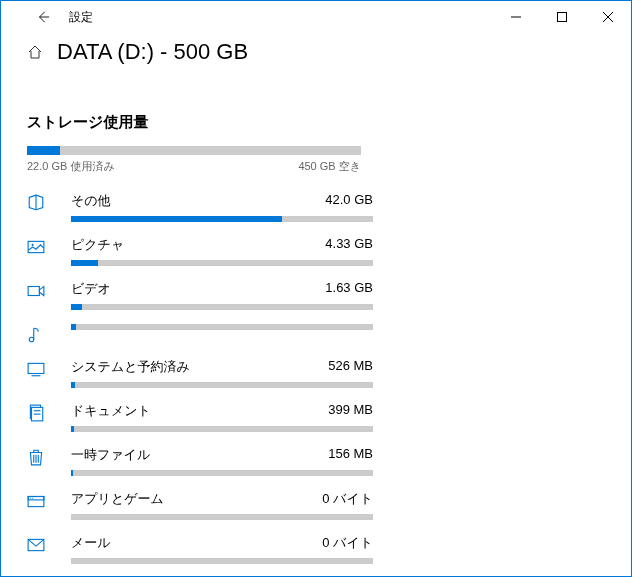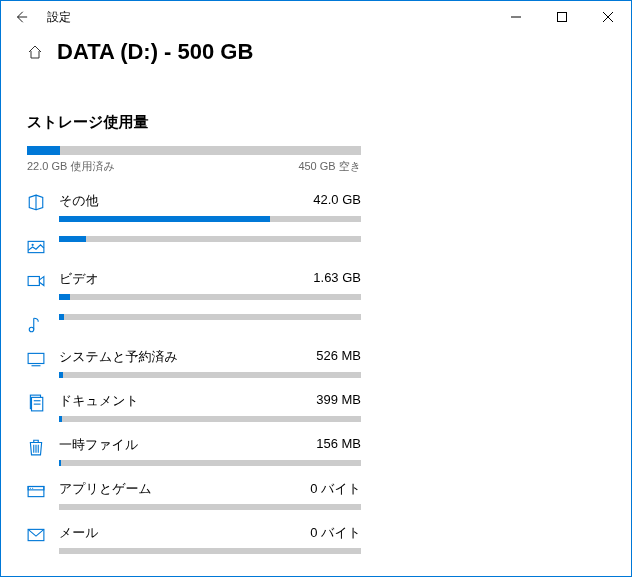--- a/index.html
+++ b/index.html
@@ -9,21 +9,21 @@
     width: 632px;
     height: 577px;
     overflow: hidden;
     border: 1px solid #0078d7;
     position: relative;
   }
   .titlebar {
     height: 32px;
     display: flex;
     align-items: center;
-    padding-left: 0;
+    padding-left: 22px;
   }
   .back-btn {
     width: 40px;
     height: 32px;
     display: flex;
     align-items: center;
     justify-content: center;
     cursor: default;
   }
   .title-text {
@@ -54,21 +54,21 @@
     align-items: center;
     gap: 14px;
     margin-bottom: 26px;
   }
   .home-icon {
     display: flex;
     align-items: center;
   }
   h1 {
     font-size: 22px;
-    font-weight: 700;
+    font-weight: 400;
     color: #000;
   }
   h2 {
     font-size: 15px;
     font-weight: 600;
     margin-bottom: 14px;
     margin-top: 48px;
   }
   .main-bar-wrap {
     width: 334px;
@@ -89,21 +89,21 @@
   .main-bar-labels {
     display: flex;
     justify-content: space-between;
     font-size: 11px;
     color: #666;
     margin-bottom: 18px;
   }
   .category {
     display: flex;
     align-items: flex-start;
-    gap: 14px;
+    gap: 26px;
     margin-bottom: 14px;
   }
   .cat-icon {
     width: 18px;
     height: 18px;
     flex-shrink: 0;
     margin-top: 2px;
     display: flex;
     align-items: center;
     justify-content: center;
@@ -204,20 +204,24 @@
       </div>
       <div class="category">
         <div class="cat-icon">
           <svg viewBox="0 0 16 16" width="18" height="18">
             <rect x="1" y="3" width="14" height="10" stroke="#0078d7" fill="none"></rect>
             <circle cx="5" cy="6" r="1" fill="#0078d7"></circle>
             <path d="M1 11 L5 8 L8 10 L12 6 L15 9" stroke="#0078d7" fill="none"></path>
           </svg>
         </div>
         <div class="cat-body">
+          <div class="cat-head">
+            <span>ピクチャ</span>
+            <span>4.33 GB</span>
+          </div>
           <div class="cat-bar">
             <div class="cat-bar-fill" style="width: 9%;"></div>
           </div>
         </div>
       </div>
       <div class="category">
         <div class="cat-icon">
           <svg viewBox="0 0 16 16" width="18" height="18">
             <rect x="1" y="4" width="10" height="8" stroke="#0078d7" fill="none"></rect>
             <path d="M11 7 L15 4 V12 L11 9 Z" stroke="#0078d7" fill="none"></path>

